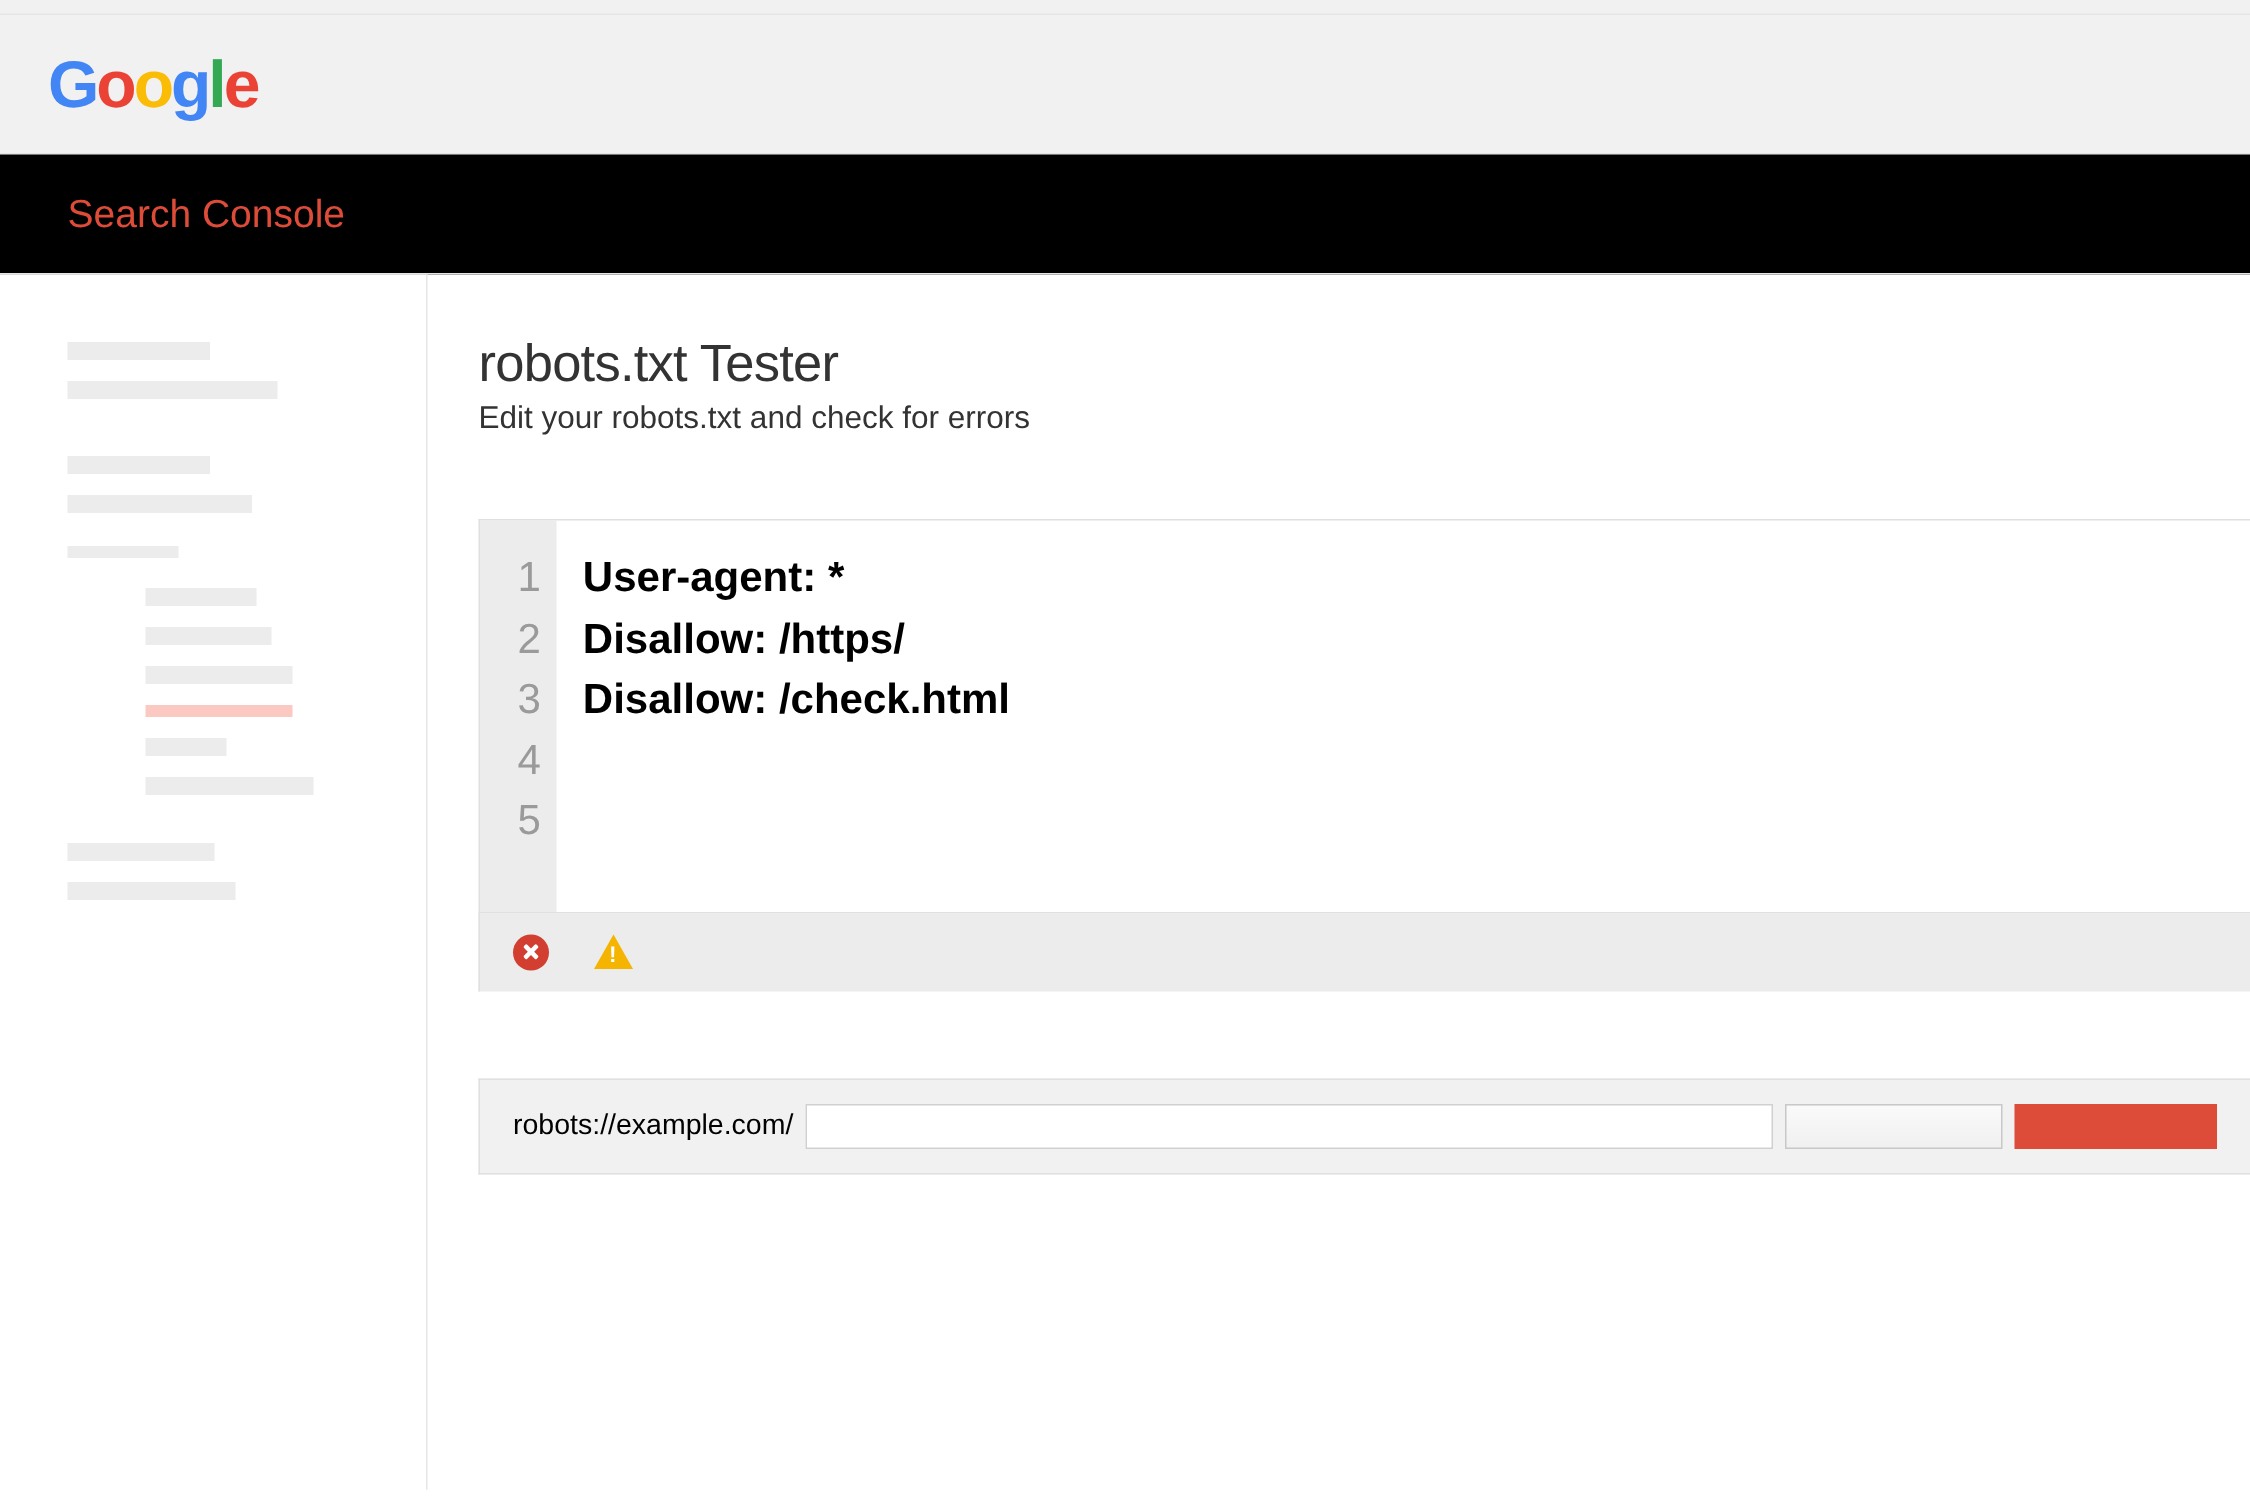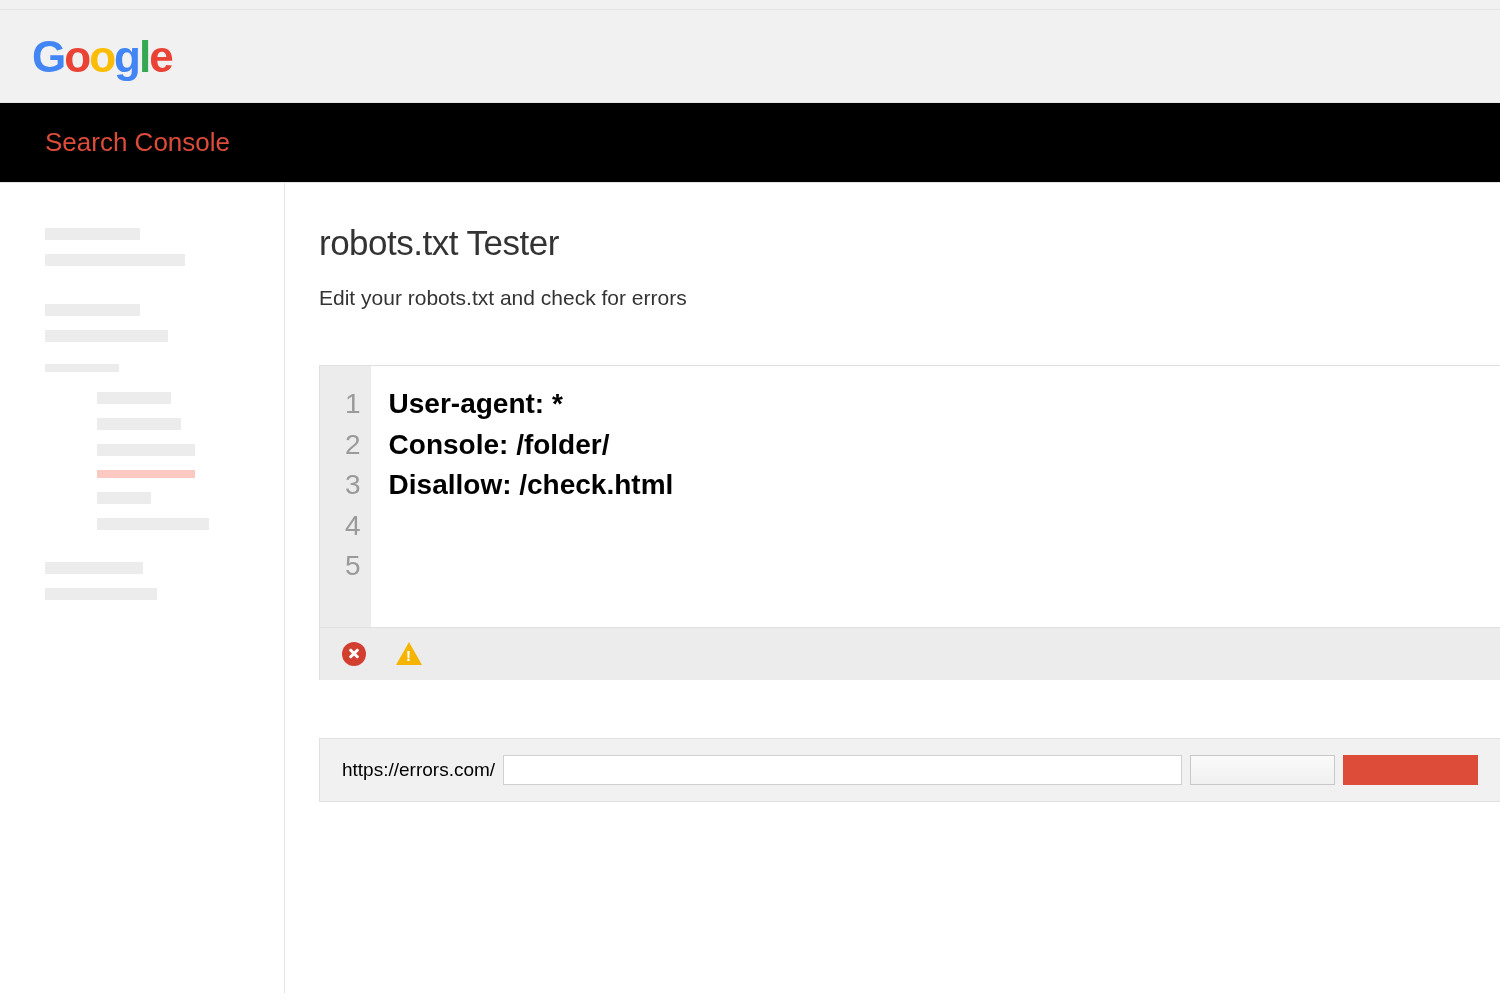--- a/index.html
+++ b/index.html
@@ -76,21 +76,21 @@
     .sp-12 { width: 98px; height: 12px; }
     .sp-13 { width: 112px; height: 12px; }
     .content {
       flex: 1;
       padding: 40px 0 0 34px;
     }
     .page-title {
       font-size: 35px;
       font-weight: 400;
       color: #333;
-      margin-bottom: 23px;
+      margin-bottom: 4px;
       font-family: 'Arial Narrow', Arial, sans-serif;
       letter-spacing: -0.5px;
     }
     .page-subtitle {
       font-size: 21px;
       color: #333;
       margin-bottom: 55px;
       font-family: 'Arial Narrow', Arial, sans-serif;
     }
     .editor-container {
@@ -252,31 +252,31 @@
     <div class="editor-container">
       <div class="gutter">
         <div class="line-number">1</div>
         <div class="line-number">2</div>
         <div class="line-number">3</div>
         <div class="line-number">4</div>
         <div class="line-number">5</div>
       </div>
       <div class="code-area">
         <div class="code-line">User-agent: *</div>
-        <div class="code-line">Console: /folder/</div>
+        <div class="code-line">Disallow: /https/</div>
         <div class="code-line">Disallow: /check.html</div>
         <div class="code-line"></div>
       </div>
     </div>
 
     <div class="status-bar">
       <span class="error-icon"></span>
       <span class="warning-icon"></span>
     </div>
 
     <div class="tester-bar">
-      <span class="url-prefix">https://errors.com/</span>
+      <span class="url-prefix">robots://example.com/</span>
       <input class="url-input" type="text" value="" style="">
       <div class="dropdown"></div>
       <button class="test-button"></button>
     </div>
   </div>
 </div>
 
 </body></html>

